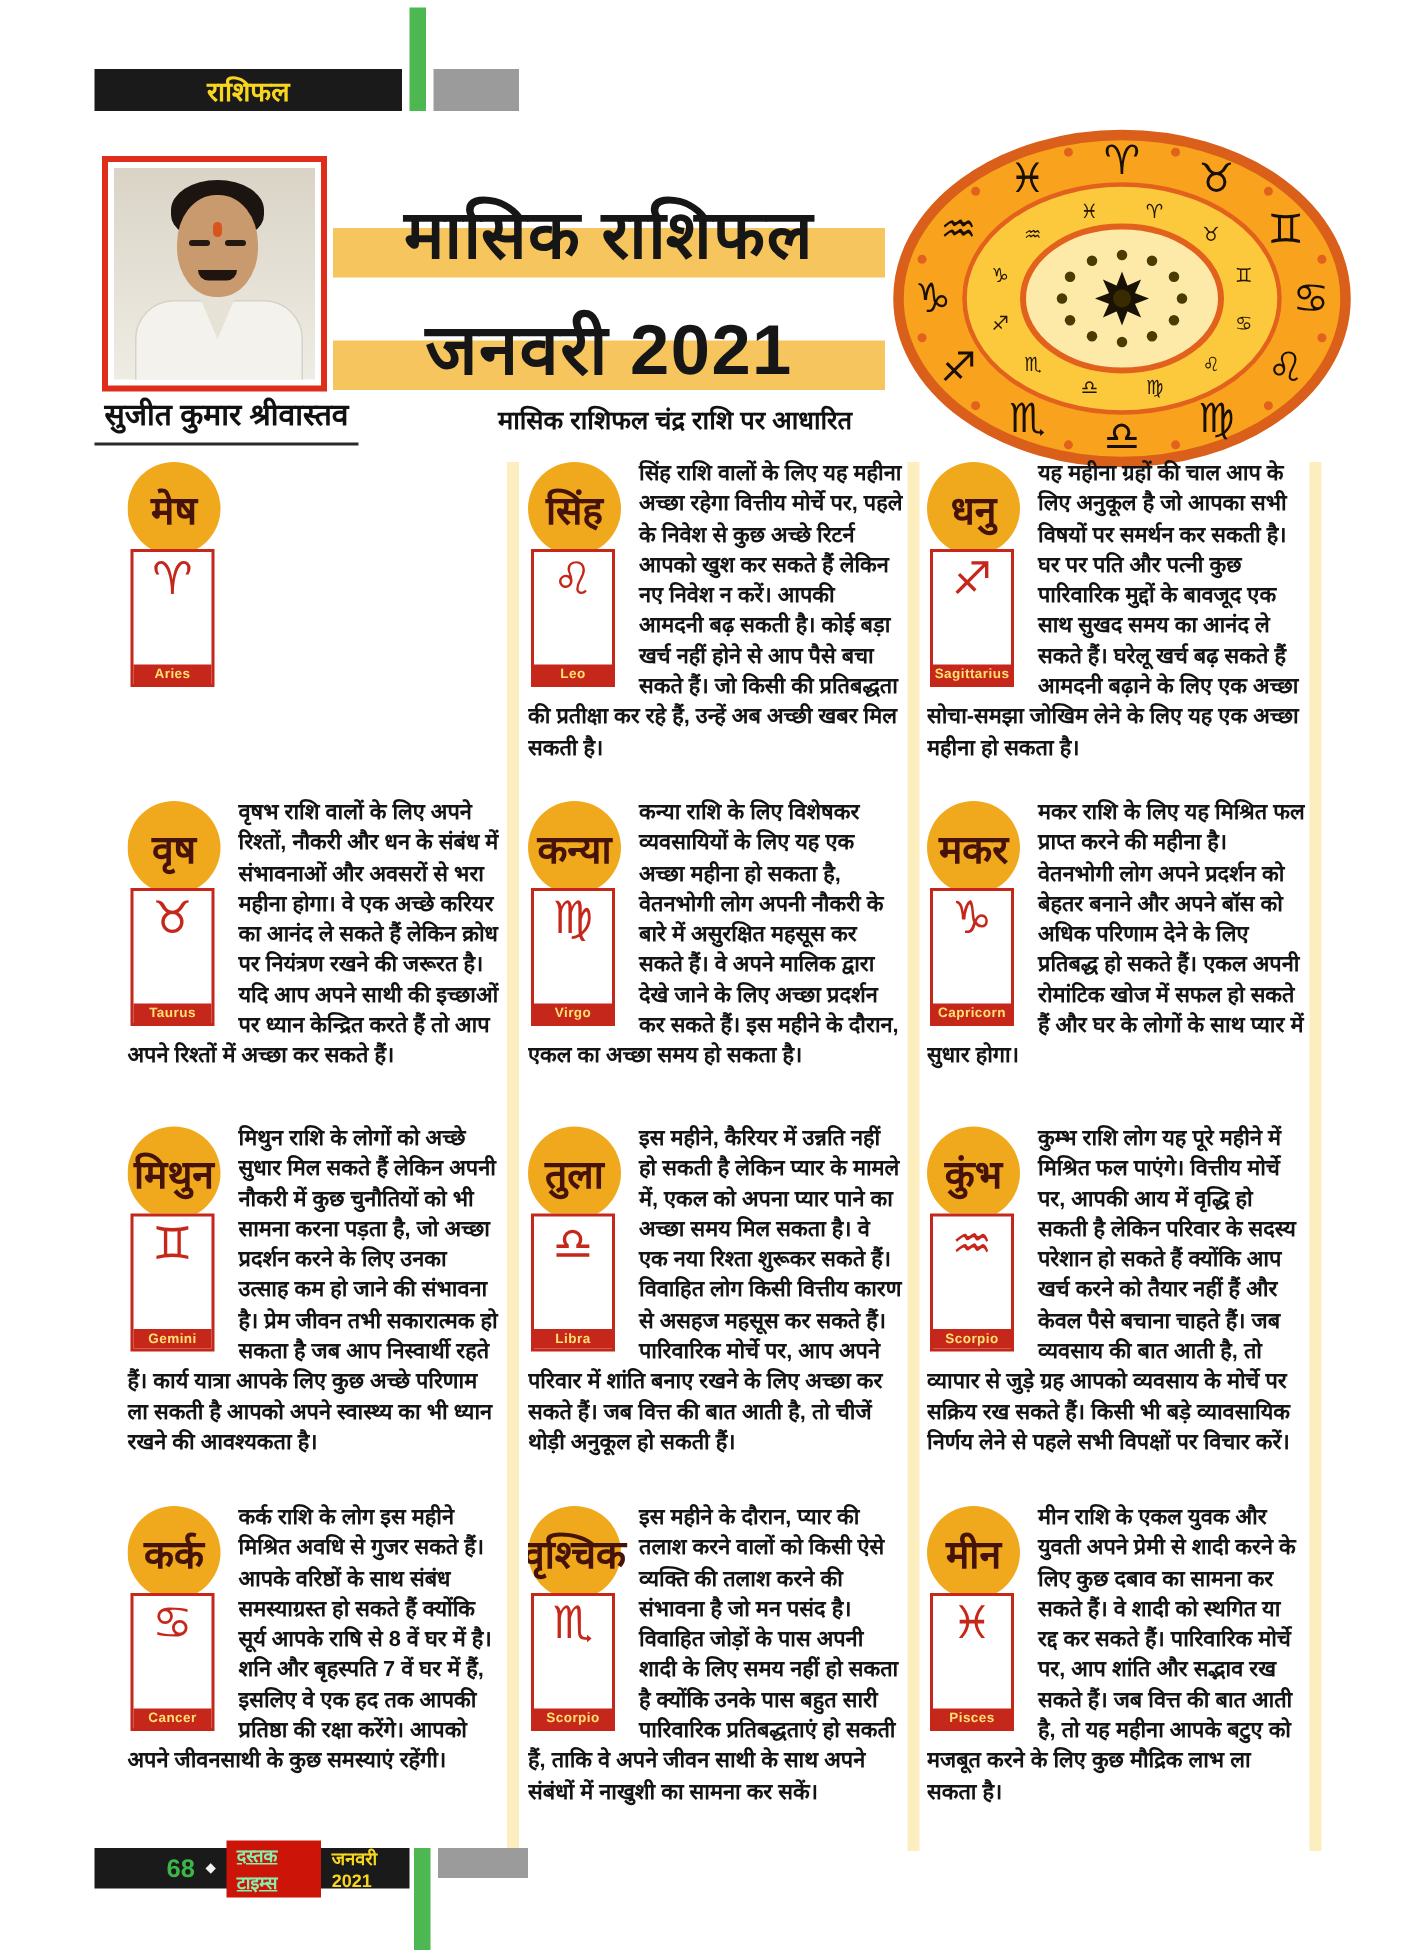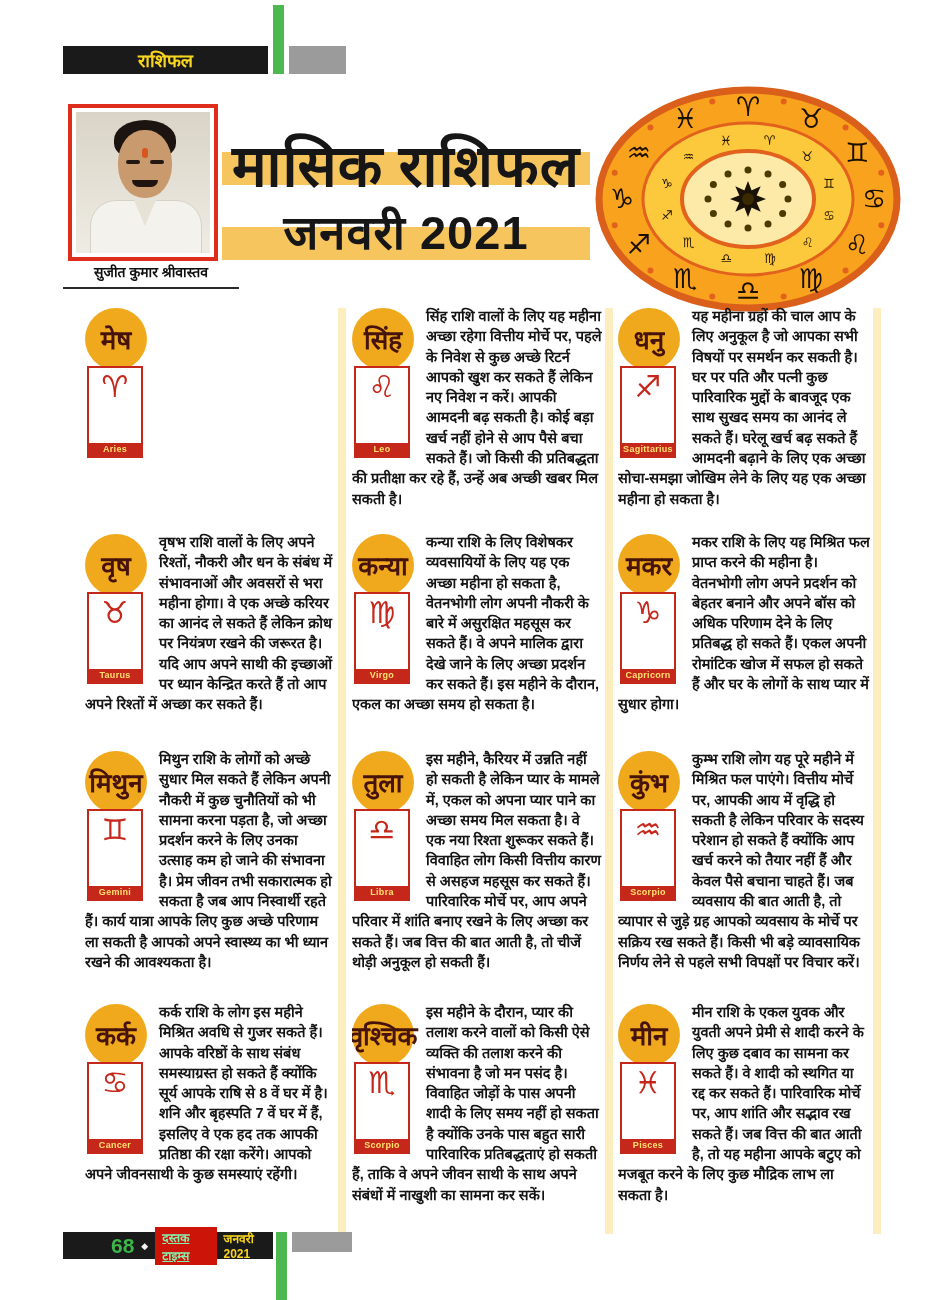--- a/index.html
+++ b/index.html
@@ -17,27 +17,27 @@
   .photo-inner{position:relative;width:100%;height:100%;background:linear-gradient(#d9d4c6,#efece4);overflow:hidden;}
   .p-hair{position:absolute;left:38px;top:8px;width:62px;height:40px;background:#1c1410;border-radius:50% 50% 42% 42%;}
   .p-head{position:absolute;left:42px;top:18px;width:54px;height:68px;background:#c89a6e;border-radius:48%;}
   .p-brow{position:absolute;top:48px;width:14px;height:4px;background:#241812;border-radius:2px;}
   .p-brow.l{left:50px}.p-brow.r{left:74px}
   .p-tilak{position:absolute;left:66px;top:36px;width:6px;height:10px;background:#d8551e;border-radius:3px;}
   .p-mustache{position:absolute;left:56px;top:68px;width:26px;height:7px;background:#201410;border-radius:0 0 8px 8px;}
   .p-body{position:absolute;left:14px;top:88px;width:110px;height:62px;background:#f4f2ec;border-radius:26px 26px 0 0;border:1px solid #d5d2c8;}
   .p-collar{position:absolute;left:58px;top:88px;width:22px;height:26px;background:#e6e2d6;clip-path:polygon(50% 100%,0 0,100% 0);}
 
-  .author{position:absolute;left:63px;top:262px;width:176px;text-align:center;font-size:14px;font-weight:bold;color:#111;padding-bottom:6px;border-bottom:2px solid #2a2a2a;}
+  .author{position:absolute;left:63px;top:262px;width:176px;text-align:center;font-size:20px;font-weight:bold;color:#111;padding-bottom:6px;border-bottom:2px solid #2a2a2a;}
 
   .title-bar{position:absolute;background:#f7c55e;}
   .bar1{left:222px;top:152px;width:368px;height:33px;}
   .bar2{left:222px;top:227px;width:368px;height:33px;}
   .title-line{position:absolute;left:222px;width:368px;text-align:center;font-weight:bold;color:#161616;letter-spacing:1px;}
-  .title1{top:124px;font-size:58px;font-family:Liberation Serif, serif;}
+  .title1{top:124px;font-size:45px;}
   .title2{top:199px;font-size:47px;}
   .subtitle{position:absolute;left:300px;top:268px;width:300px;text-align:center;font-size:17px;font-weight:bold;color:#111;}
 
   
   .wheel{position:absolute;left:592px;top:85px;width:312px;height:228px;}
   .wheel-outer-glyph{font-size:27px;fill:#190f02;font-weight:bold;}
   .wheel-inner-glyph{font-size:13px;fill:#241503;font-weight:bold;}
 
   
   .vrule{position:absolute;top:308px;width:8px;height:926px;background:#fdeebf;}
@@ -55,21 +55,21 @@
   .badge{float:left;width:66px;margin:2px 8px 2px 0;}
   .badge-circle{width:62px;height:62px;border-radius:50%;background:#f0a91c;display:flex;align-items:center;justify-content:center;}
   .badge-circle span{font-size:26px;font-weight:bold;color:#46130b;}
   .badge-icon{width:56px;margin-top:-4px;margin-left:2px;background:#fff;border:2px solid #c5271b;box-sizing:border-box;text-align:center;}
   .badge-icon .glyph{font-size:30px;line-height:38px;color:#c5271b;font-weight:bold;}
   .badge-icon .eng{background:#c5271b;color:#ffe070;font-size:9px;font-weight:bold;line-height:13px;letter-spacing:.3px;margin-top:37px;}
   .sign-text{margin:0;font-size:14.5px;font-weight:bold;line-height:1.4;color:#141414;text-align:left;}
 
   
   .footbar-black{position:absolute;left:63px;top:1232px;width:210px;height:27px;background:#1a1a1a;display:flex;align-items:center;gap:7px;padding-left:48px;box-sizing:border-box;}
-  .foot-num{color:#3cb549;font-size:21px;font-weight:bold;}
+  .foot-num{color:#3cb549;font-size:17px;font-weight:bold;}
   .foot-diamond{color:#f2f2f2;font-size:9px;}
   .foot-badge{background:#cc1408;padding:1px 7px;}
   .foot-badge span{color:#86efac;font-size:12px;font-weight:bold;text-decoration:underline;}
   .foot-issue{color:#f8d51f;font-size:12px;font-weight:bold;}
   .footbar-green{position:absolute;left:276px;top:1232px;width:11px;height:68px;background:#4db852;}
   .footbar-gray{position:absolute;left:292px;top:1232px;width:60px;height:20px;background:#9b9b9b;}
 </style>
 </head>
 <body>
 
@@ -92,20 +92,21 @@
       <div class="p-body"></div>
       <div class="p-collar"></div>
     </div>
   </div>
   <div class="author">सुजीत कुमार श्रीवास्तव</div>
 
   <div class="title-bar bar1"></div>
   <div class="title-bar bar2"></div>
   <div class="title-line title1">मासिक राशिफल</div>
   <div class="title-line title2">जनवरी 2021</div>
+  <div class="subtitle">मासिक राशिफल चंद्र राशि पर आधारित</div>
 
   <div class="wheel">
     <svg id="wheel-svg" width="312" height="228" viewBox="0 0 312 228" xmlns="http://www.w3.org/2000/svg">
       <ellipse cx="156" cy="114" rx="149" ry="109" fill="#f9a21d" stroke="#d95f1a" stroke-width="7"></ellipse>
       <ellipse cx="156" cy="114" rx="105" ry="76" fill="#fcc93d" stroke="#e2621d" stroke-width="3"></ellipse>
       <ellipse cx="156" cy="114" rx="66" ry="48" fill="#fde9a8" stroke="#e2621d" stroke-width="4"></ellipse>
       <g fill="#1a1205">
         <path d="M156,96 L161,109 L174,114 L161,119 L156,132 L151,119 L138,114 L151,109 Z"></path>
         <path d="M156,96 L161,109 L174,114 L161,119 L156,132 L151,119 L138,114 L151,109 Z" transform="rotate(45 156 114)"></path>
         <circle cx="156" cy="114" r="6" fill="#3a2a00"></circle>

